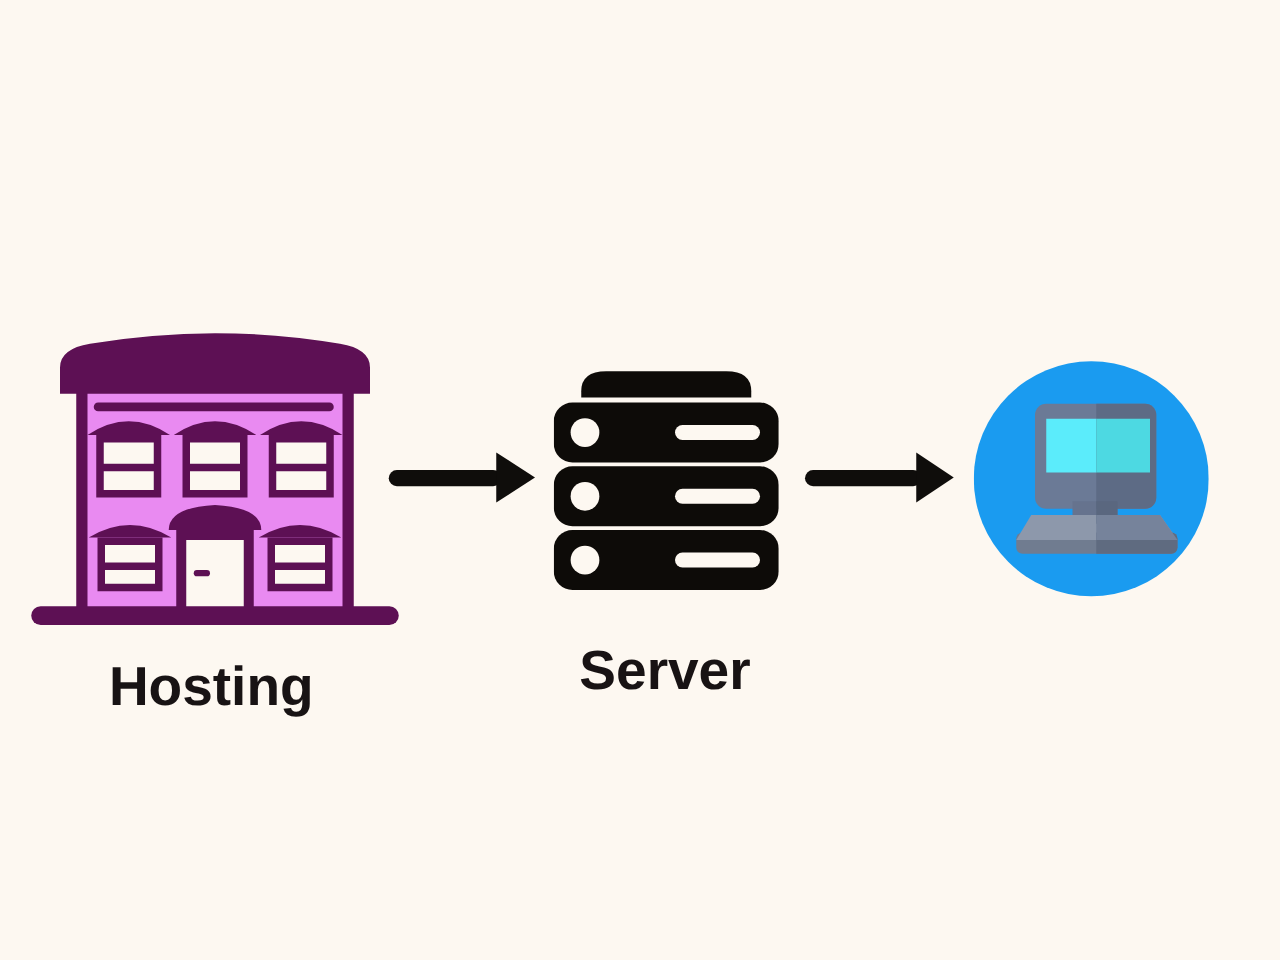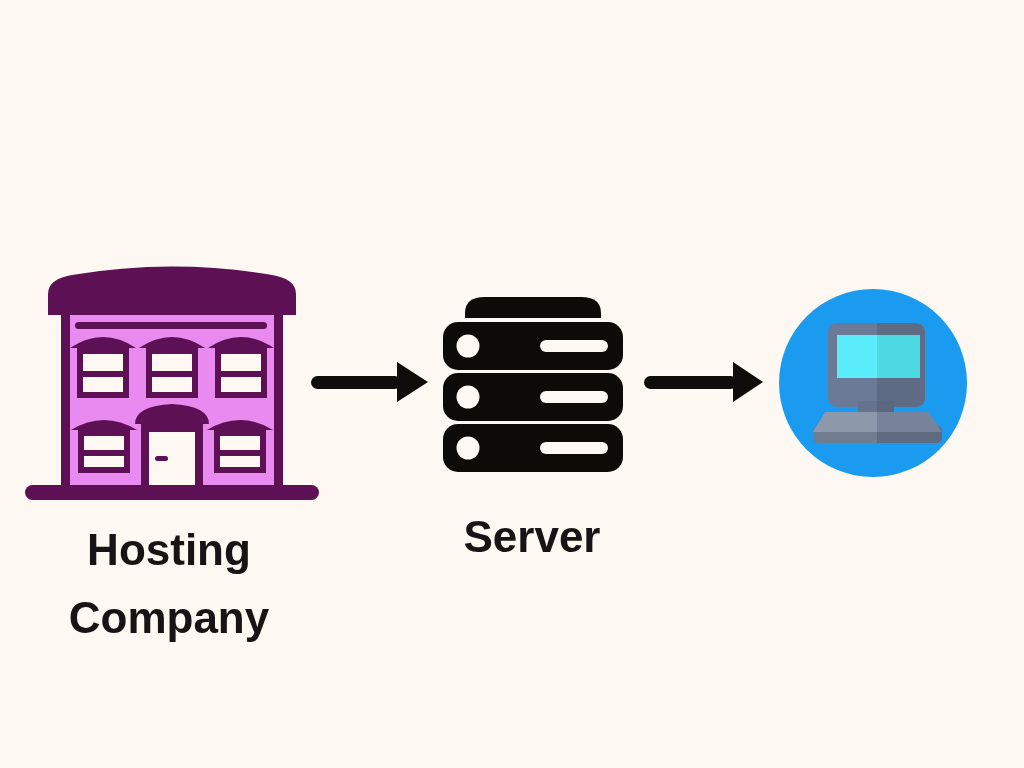--- a/index.html
+++ b/index.html
@@ -134,17 +134,16 @@
       <rect x="49" y="35" width="97" height="84" rx="9" fill="#5d6b85"></rect>
       <rect x="79" y="113" width="36" height="18" fill="#5a677f"></rect>
       <rect x="58" y="47" width="83" height="43" fill="#4dd9e2"></rect>
       <rect x="34" y="138" width="129" height="17" rx="5" fill="#5f6b80"></rect>
       <polygon points="46,124 149,124 163,144 34,144" fill="#76839b"></polygon>
     </g>
   </svg>
 
   <div id="label-hosting" class="node-label">
     <div>Hosting</div>
-    <div>Company</div>
   </div>
   <div id="label-server" class="node-label">Server</div>
 
 </div>
 
 </body></html>

